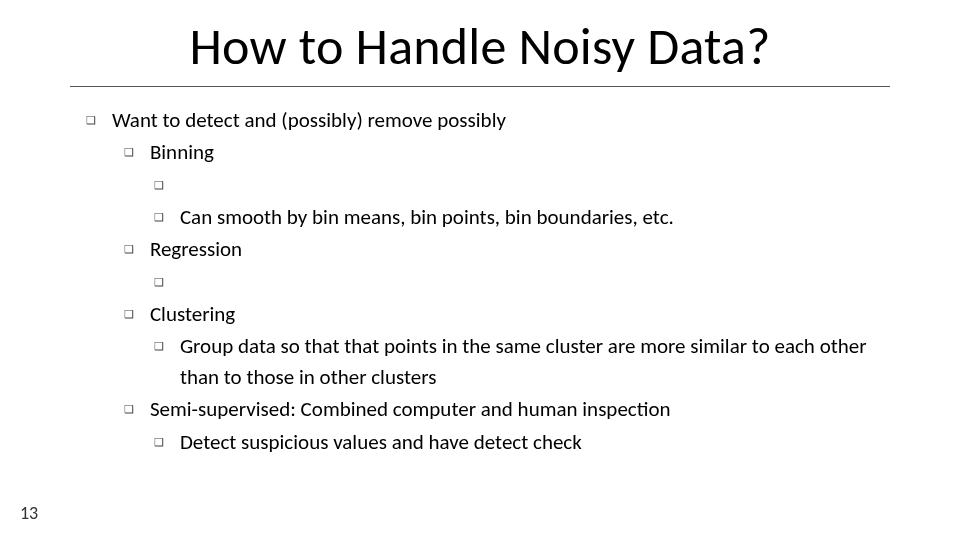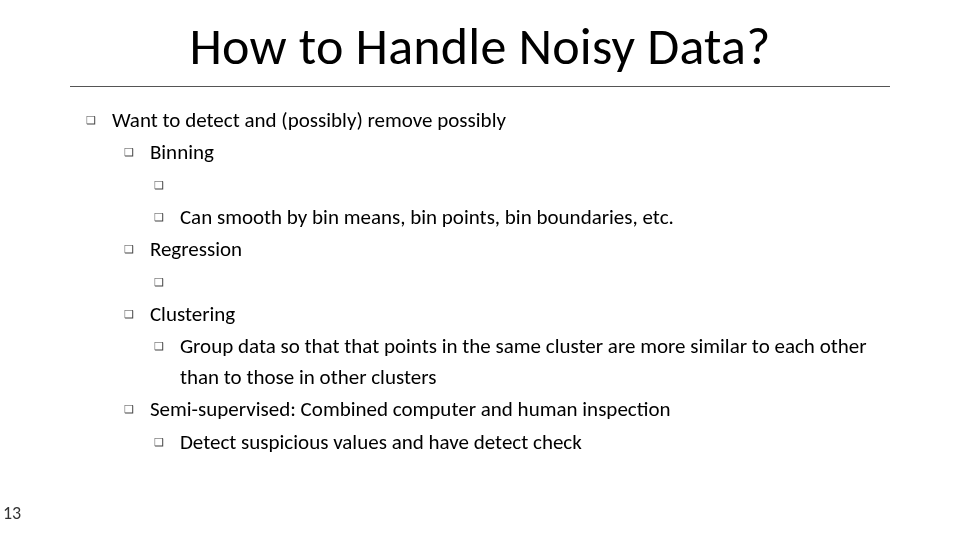--- a/index.html
+++ b/index.html
@@ -52,21 +52,21 @@
     padding-right: 16px;
     user-select: none;
   }
   .lvl0 { padding-left: 16px; }
   .lvl1 { padding-left: 54px; }
   .lvl2 { padding-left: 84px; }
   .txt { flex: 1; }
   .bold, strong { font-weight: 400; }
   .pagenum {
     position: absolute;
-    left: 3px;
+    left: 20px;
     bottom: 16px;
     font-size: 18px;
     color: #333;
   }
 </style>
 </head>
 <body>
 
 <div class="slide">
 

